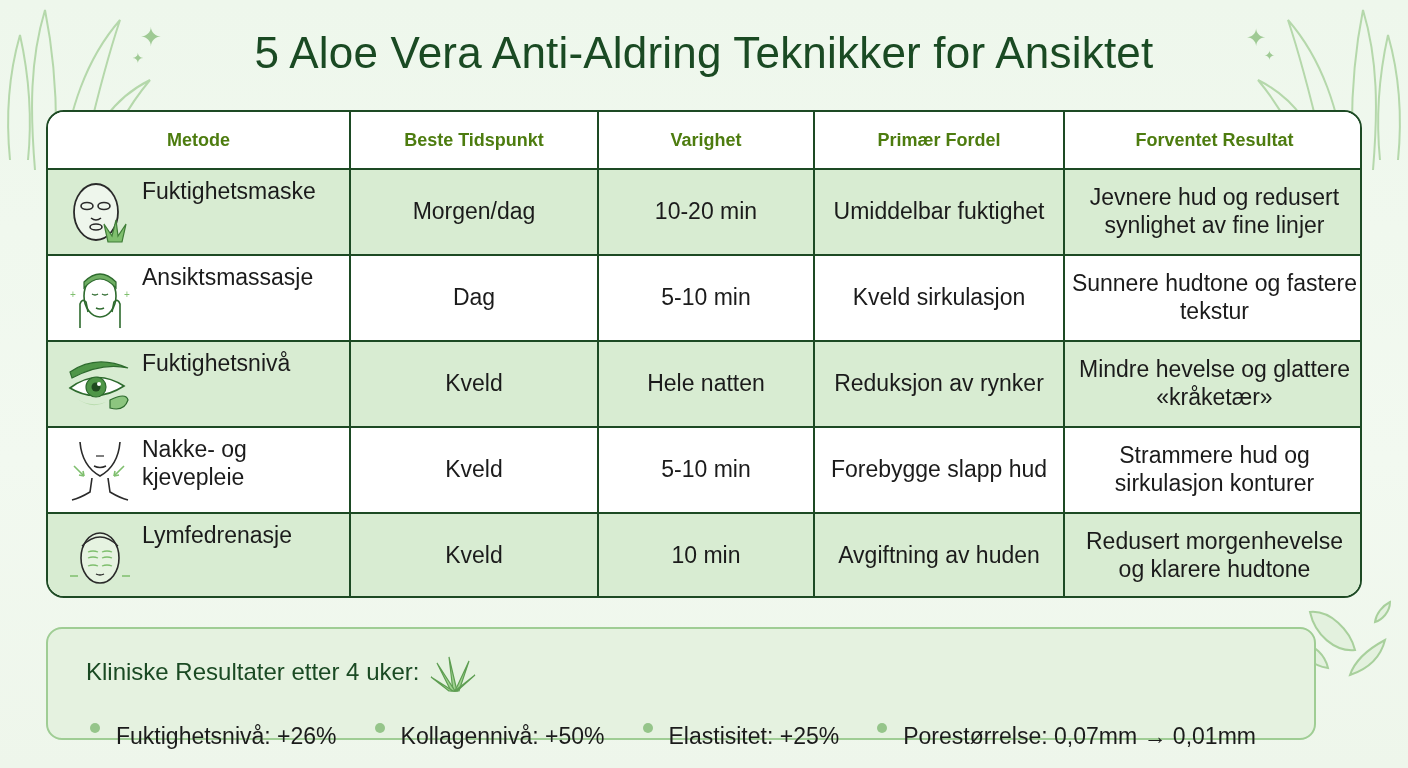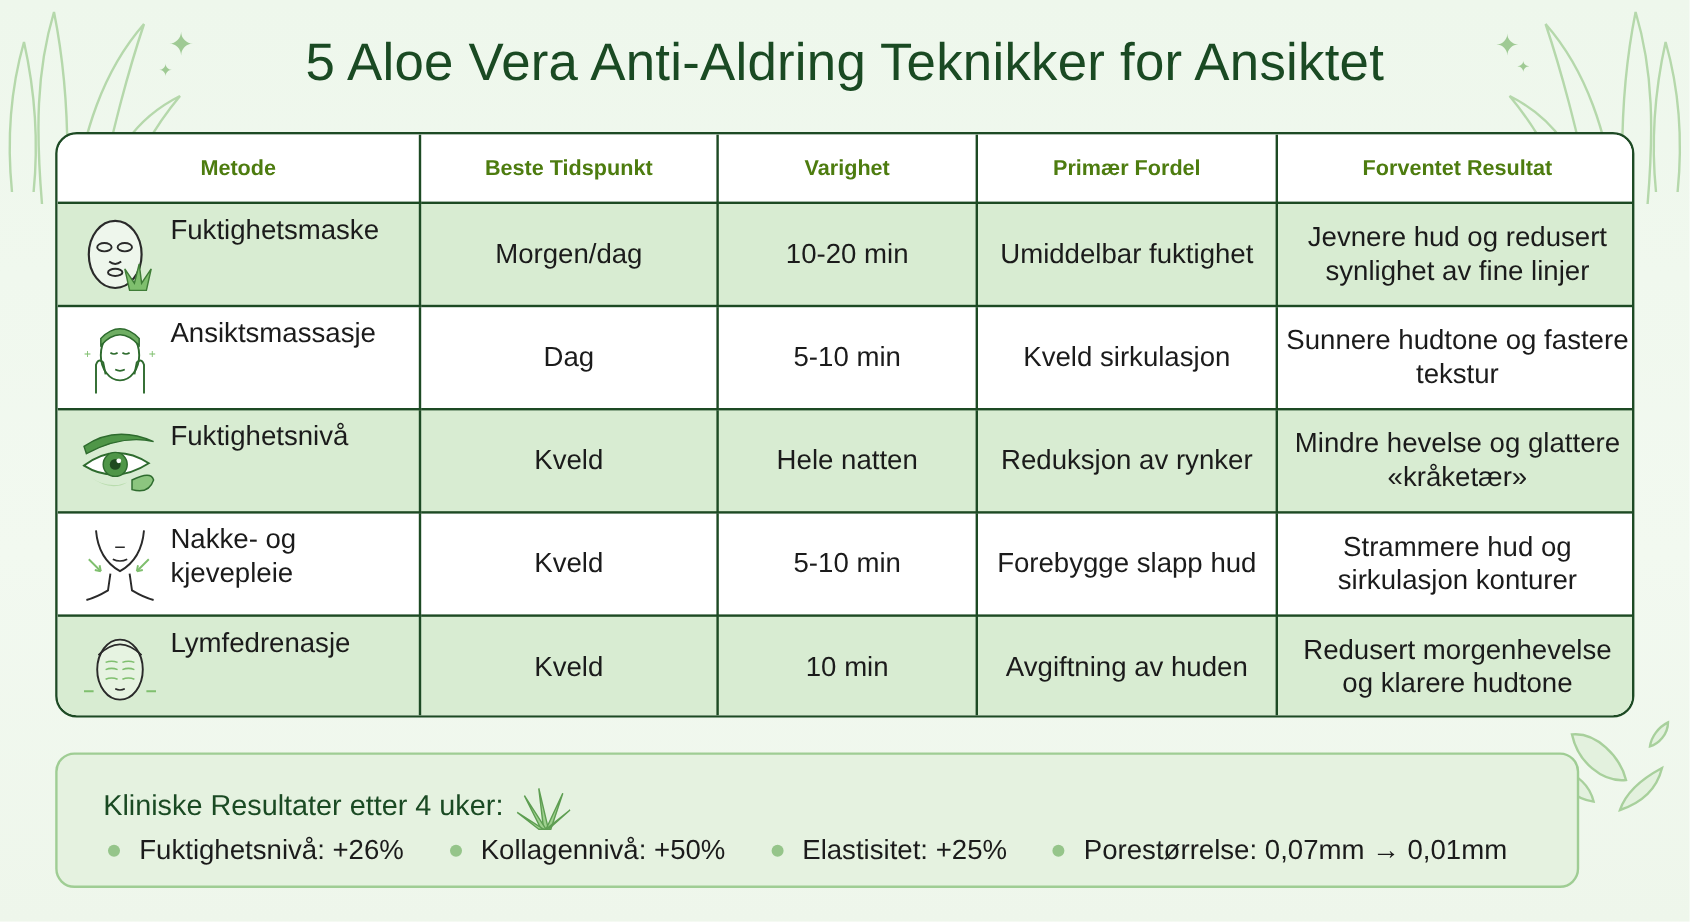--- a/index.html
+++ b/index.html
@@ -33,21 +33,21 @@
   .method-icon { width:68px; height:68px; flex:0 0 68px; }
   .results {
     position:absolute; left:46px; top:627px; width:1270px; height:113px;
     border:2px solid #9fcd94; border-radius:16px; background:#e5f2e0; box-sizing:border-box;
   }
   .results-title {
     position:absolute; left:38px; top:22px; font-size:24px; color:#1a4a23;
     display:flex; align-items:center; gap:10px;
   }
   .results-list { position:absolute; left:42px; top:66px; display:flex; gap:0; font-size:23px; color:#1b1b1b; }
-  .results-item { display:flex; align-items:center; margin-right:38px; }
+  .results-item { display:flex; margin-right:38px;margin-top:28px; }
   .dot { width:10px; height:10px; border-radius:50%; background:#95c58a; margin-right:16px; }
 </style>
 </head>
 <body>
 
 <svg class="deco" style="left:0;top:0" width="170" height="170" viewBox="0 0 170 170">
   <g fill="none" stroke="#b5d8ab" stroke-width="2">
     <path d="M35 170 C30 110 30 60 45 10 C55 60 58 115 55 170"></path>
     <path d="M10 160 C5 110 10 70 20 35 C30 80 32 120 28 160"></path>
     <path d="M60 170 C70 110 85 60 120 20 C100 80 90 130 80 170"></path>

